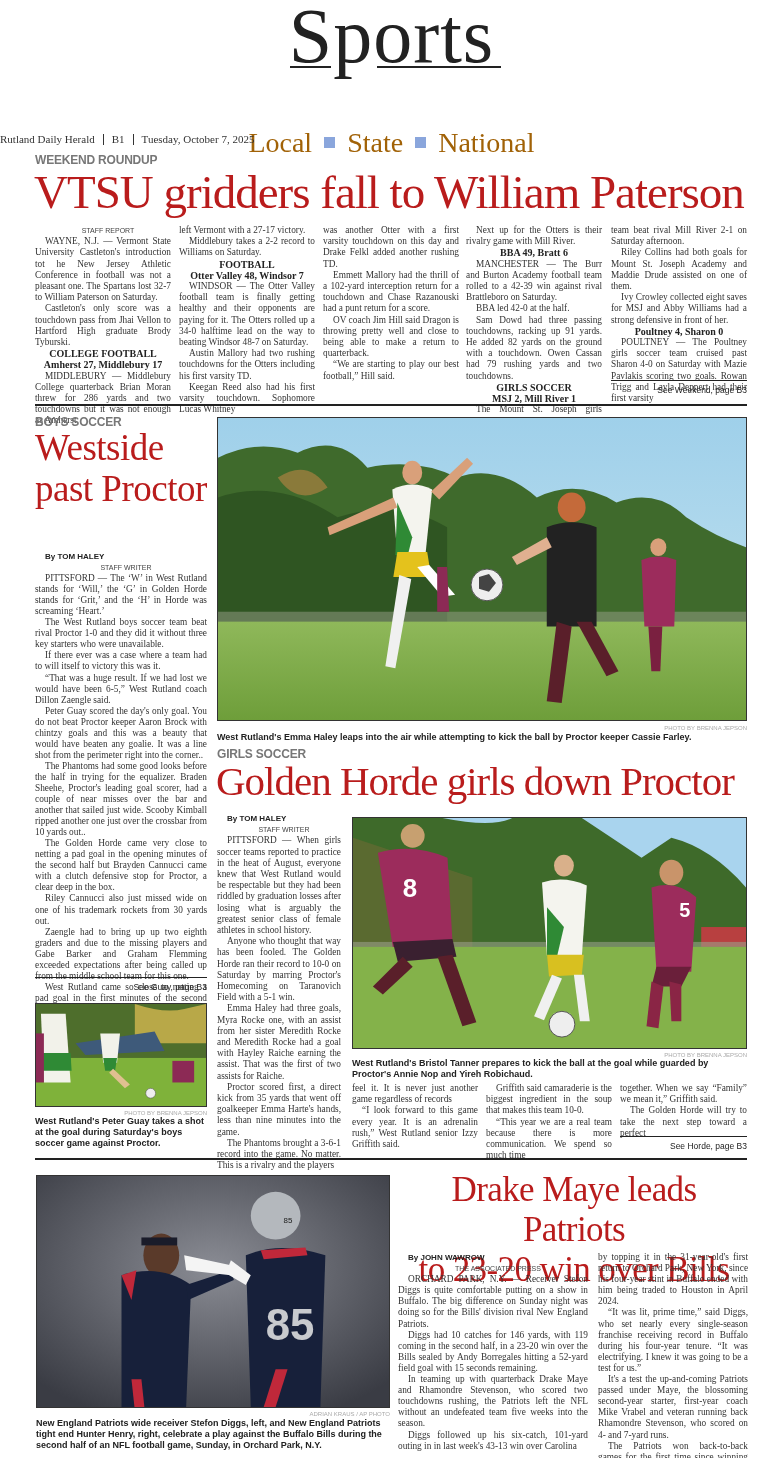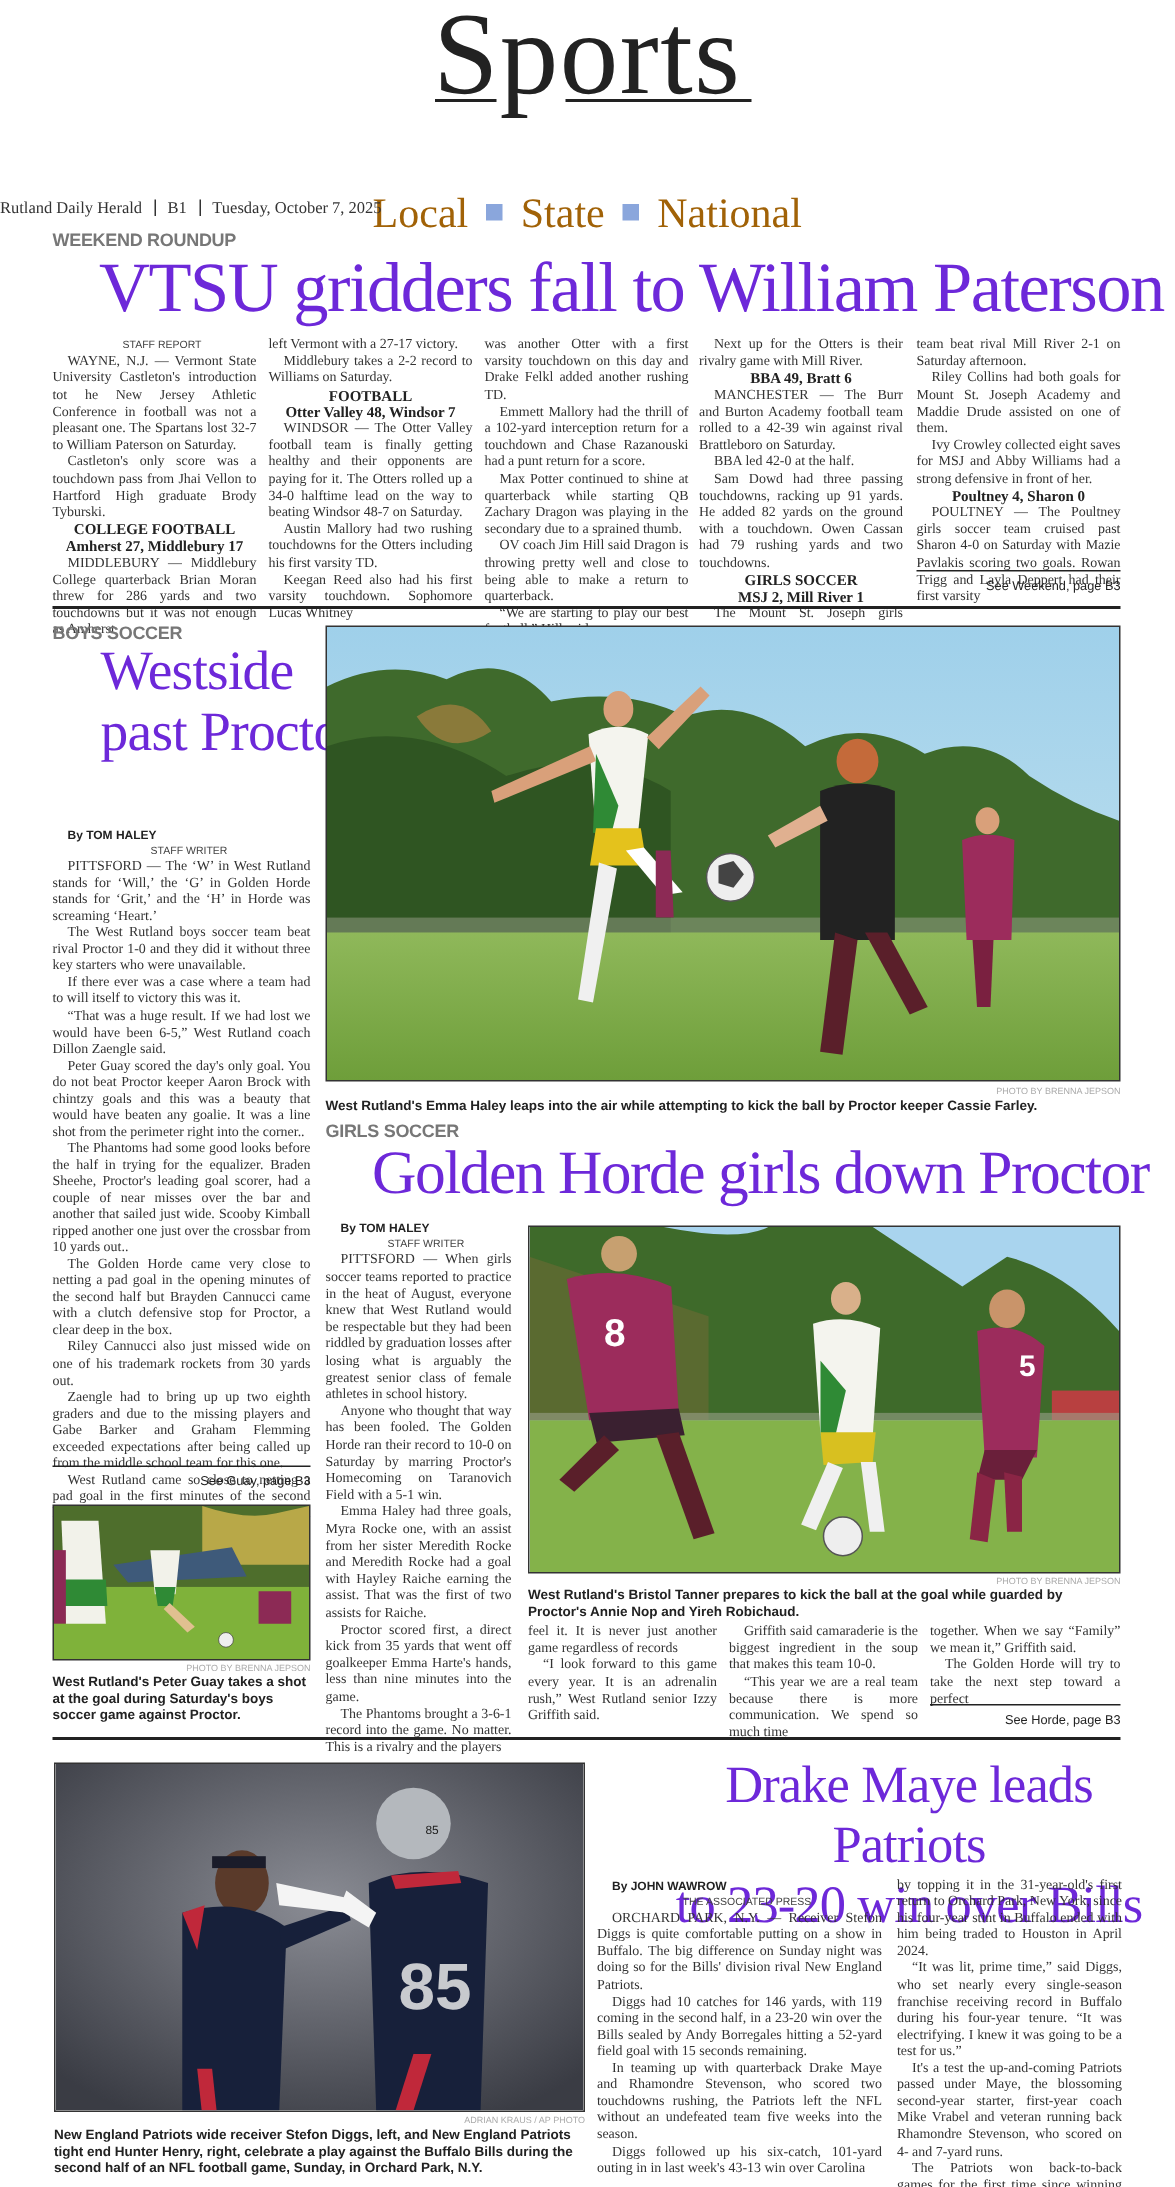--- a/index.html
+++ b/index.html
@@ -12,21 +12,21 @@
   .masthead { left: 0; top: 0; width: 783px; text-align: center; }
   .sports-title { font-size: 78px; line-height: 80px; color: #222; letter-spacing: 1px; font-weight: normal; display:inline-block; position: relative; }
   .sports-title .ul-left { position:absolute; left: 1px; top: 70px; width: 41px; height: 2px; background:#222; }
   .sports-title .ul-right { position:absolute; left: 88px; top: 70px; width: 124px; height: 2px; background:#222; }
   .sections { top: 92px; left: 0; width: 783px; text-align: center; font-size: 28px; color: #a16207; margin-top: 35px; }
   .sections .sq { display: inline-block; width: 11px; height: 11px; background: #8aa6dc; margin: 0 12px; vertical-align: 4px; }
   .dateline { top: 133px; left: 0; width: 783px; text-align: left; font-size: 11px; color: #333; }
   .dateline .sep { display:inline-block; width:1px; height:11px; background:#333; margin: 0 8px; vertical-align:-2px; }
 
   .kicker { font-family: "Liberation Sans", sans-serif; font-weight: bold; color: #777; font-size: 12px; letter-spacing: -0.2px; }
-  .headline { font-family: "Liberation Serif", serif; color: #6d28d9; font-weight: normal; letter-spacing: -1px; margin-left: 32px; }
+  .headline { font-family: "Liberation Serif", serif; color: #b91c1c; font-weight: normal; letter-spacing: -1px; }
 
   .col { font-size: 9.3px; line-height: 11.2px; text-align: justify; color: #333; }
   .col p { text-indent: 10px; }
   .col .noind { text-indent: 0; }
   .col .sub { text-align: center; font-weight: bold; text-indent: 0; color: #222; font-size: 10px; }
   .byline { font-family: "Liberation Sans", sans-serif; font-size: 8px; color:#222; font-weight:bold; text-indent:0; }
   .byline-role { text-align:center; font-family: "Liberation Sans", sans-serif; font-size: 7px; color:#444; text-indent:0; }
   .jump { font-family: "Liberation Sans", sans-serif; font-size: 8.5px; text-align: right; color: #222; border-top: 1px solid #222; padding-top: 4px; }
   .hr { height: 1.5px; background: #222; }
   .caption { font-family: "Liberation Sans", sans-serif; font-weight: bold; font-size: 9px; line-height: 11px; color: #222; }
@@ -69,21 +69,20 @@
   <p>Middlebury takes a 2-2 record to Williams on Saturday.</p>
   <p class="sub">FOOTBALL</p>
   <p class="sub">Otter Valley 48, Windsor 7</p>
   <p>WINDSOR — The Otter Valley football team is finally getting healthy and their opponents are paying for it. The Otters rolled up a 34-0 halftime lead on the way to beating Windsor 48-7 on Saturday.</p>
   <p>Austin Mallory had two rushing touchdowns for the Otters including his first varsity TD.</p>
   <p>Keegan Reed also had his first varsity touchdown. Sophomore Lucas Whitney</p>
 </div>
 <div class="abs col" style="left:323px; top:225px; width:136px;">
   <p class="noind">was another Otter with a first varsity touchdown on this day and Drake Felkl added another rushing TD.</p>
   <p>Emmett Mallory had the thrill of a 102-yard interception return for a touchdown and Chase Razanouski had a punt return for a score.</p>
-  <p>Max Potter continued to shine at quarterback while starting QB Zachary Dragon was playing in the secondary due to a sprained thumb.</p>
   <p>OV coach Jim Hill said Dragon is throwing pretty well and close to being able to make a return to quarterback.</p>
   <p>“We are starting to play our best football,” Hill said.</p>
 </div>
 <div class="abs col" style="left:466px; top:225px; width:136px;">
   <p>Next up for the Otters is their rivalry game with Mill River.</p>
   <p class="sub">BBA 49, Bratt 6</p>
   <p>MANCHESTER — The Burr and Burton Academy football team rolled to a 42-39 win against rival Brattleboro on Saturday.</p>
   <p>BBA led 42-0 at the half.</p>
   <p>Sam Dowd had three passing touchdowns, racking up 91 yards. He added 82 yards on the ground with a touchdown. Owen Cassan had 79 rushing yards and two touchdowns.</p>
   <p class="sub">GIRLS SOCCER</p>

